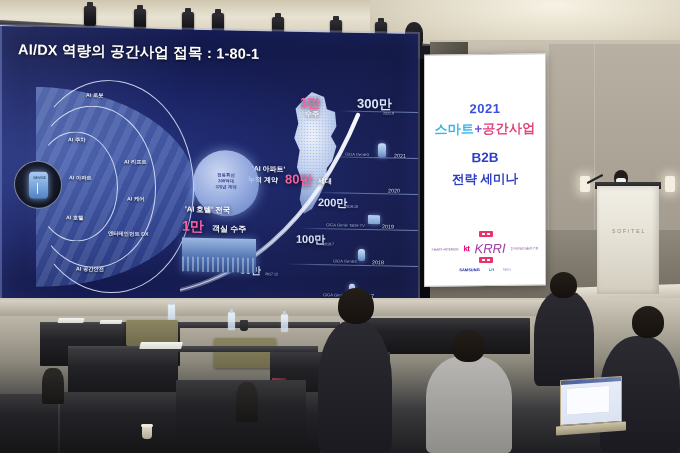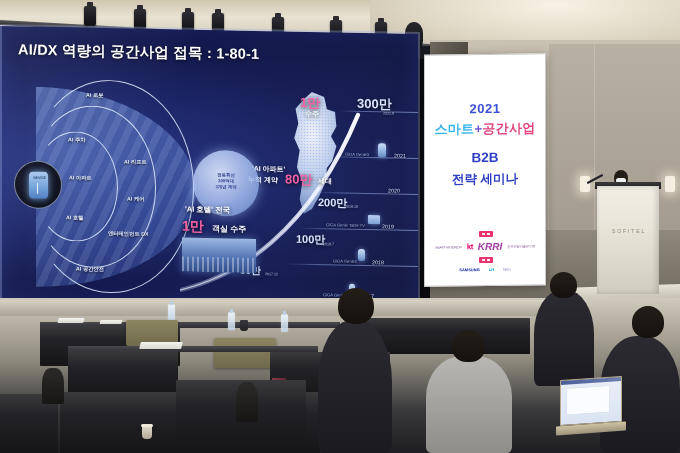--- a/index.html
+++ b/index.html
@@ -230,21 +230,21 @@
   .vs-2021 { margin-top:46px; color:#3b4fd8; font-size:13px; font-weight:bold; letter-spacing:.5px;}
   .vs-smart { margin-top:4px; font-size:13px; font-weight:bold; letter-spacing:.3px; }
   .vs-smart .a{ color:#39b6e8; } .vs-smart .b{ color:#6e4fd0; } .vs-smart .c{ color:#e0457f; }
   .vs-b2b { margin-top:12px; color:#2f3fc4; font-size:13.5px; font-weight:bold; }
   .vs-strategy { margin-top:6px; color:#2f3fc4; font-size:12.5px; font-weight:bold; }
   .logo-row {
     position:absolute; width:100%; display:flex; justify-content:center;
     align-items:center; gap:5px;
   }
   .logo-kt { color:#e6006e; font-size:8px; font-weight:bold; letter-spacing:-.5px; }
-  .logo-krri { color:#a23ba6; font-size:10px; font-weight:bold; font-style:italic;text-align:right; }
+  .logo-krri { color:#a23ba6; font-size:13px; font-weight:normal; font-style:italic;text-align:right; }
   .logo-txt { color:#7a4b94; font-size:3.2px; letter-spacing:-.1px; }
   .logo-blk {
     width:14px; height:6px; background:#e8336d; border-radius:1px; position:relative;
   }
   .logo-blk:before,.logo-blk:after{
     content:""; position:absolute; top:1.6px; width:2.6px; height:2.8px; background:#fff; border-radius:.5px;
   }
   .logo-blk:before{ left:3px; } .logo-blk:after{ left:8px; }
   .logo-samsung { color:#1428a0; font-size:4px; font-weight:bold; }
   .logo-lh { color:#00a1e0; font-size:4px; font-weight:bold; }

